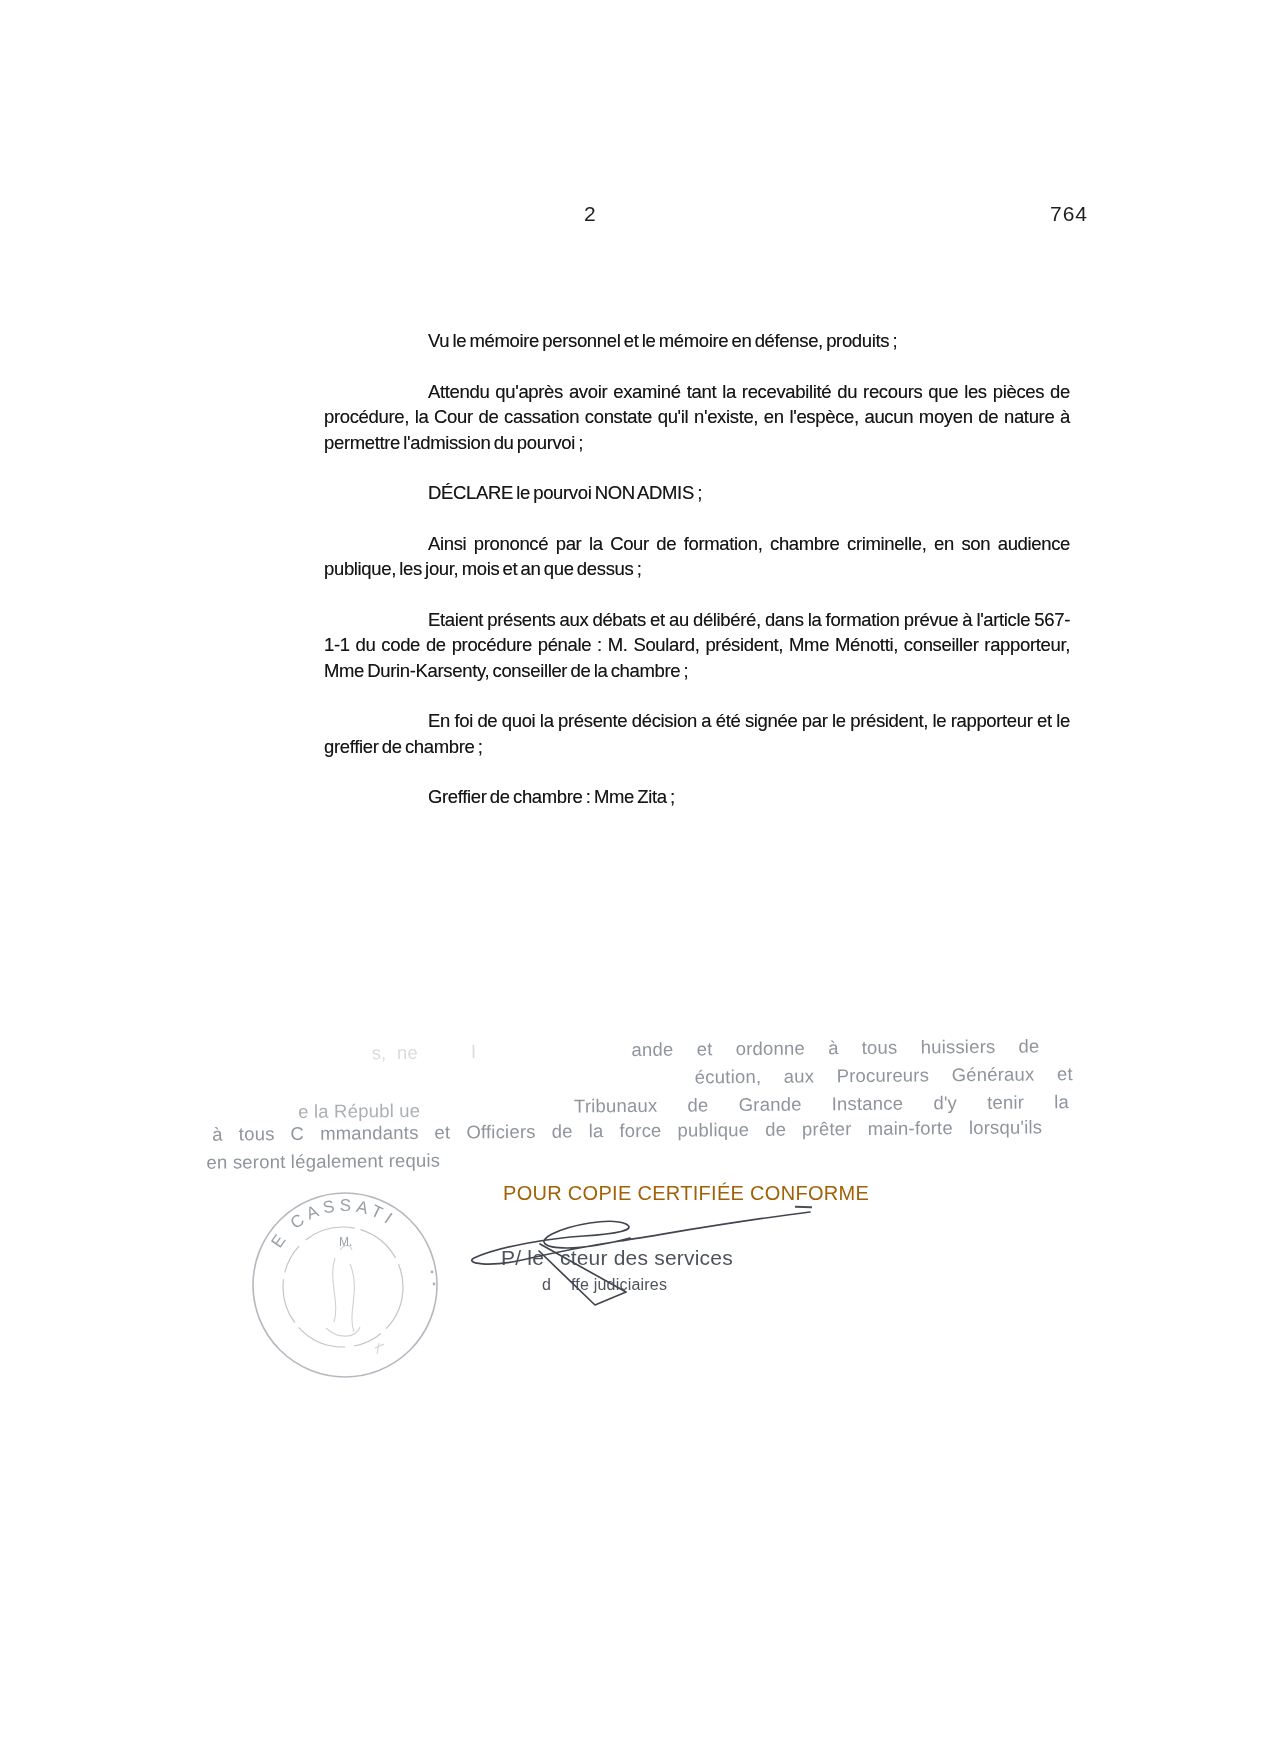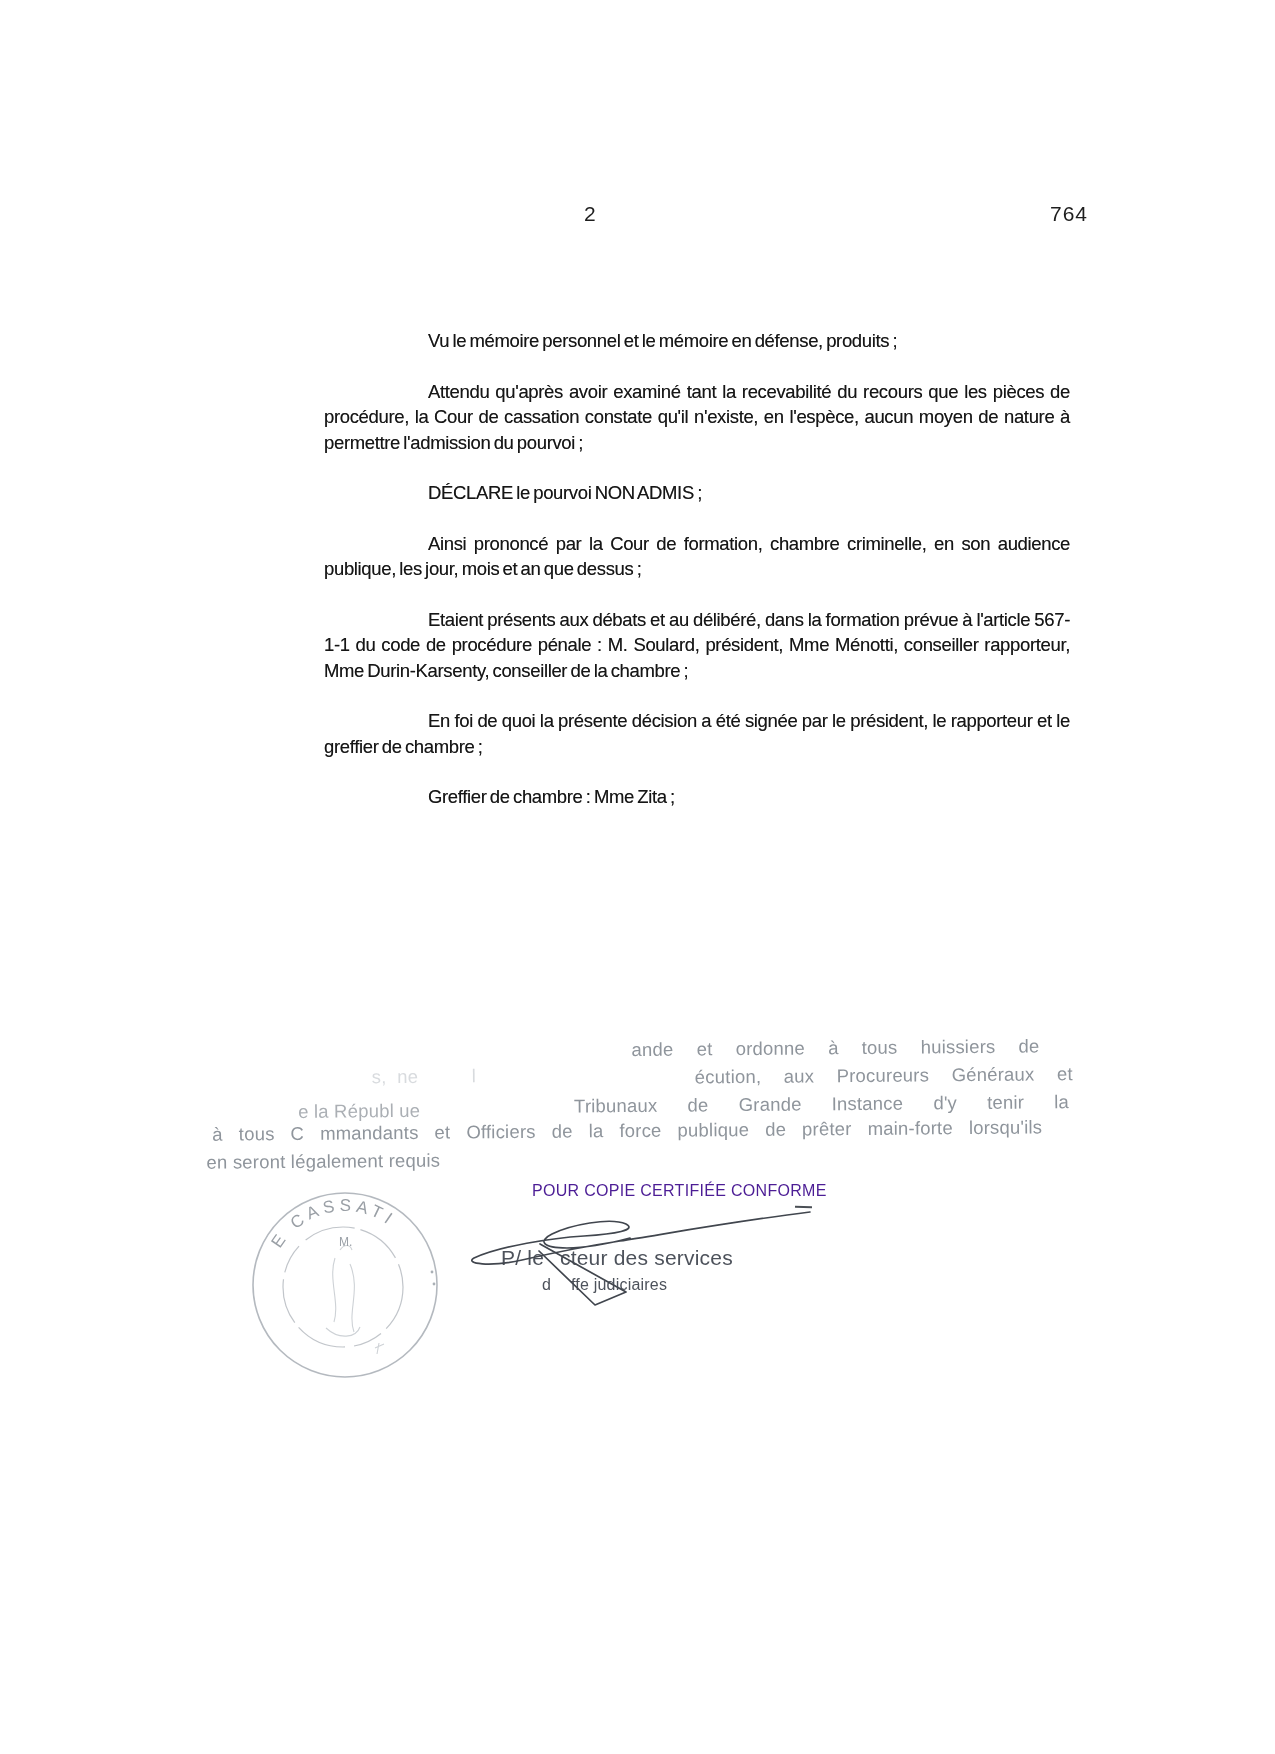--- a/index.html
+++ b/index.html
@@ -37,22 +37,22 @@
   .stamp-line{
     position:absolute;
     font-size:18.5px;line-height:22px;
     color:#8f959c;letter-spacing:0.2px;white-space:pre;
   }
   .spread{display:block;text-align:justify;text-align-last:justify;white-space:normal;}
   .faint{color:#b9bec4;}
 
   
   .cert-title{
-    position:absolute;left:532px;top:1182px;
-    font-size:16px;letter-spacing:0.3px;color:#4c1d95;white-space:pre;
+    position:absolute;left:503px;top:1182px;
+    font-size:20px;letter-spacing:0.3px;color:#a16207;white-space:pre;
   }
   .m-underline{position:absolute;left:795px;top:1206px;width:17px;height:2px;
     background:#4a4f55;transform:rotate(2deg);}
   .sig-text{position:absolute;font-size:21px;color:#4d525b;letter-spacing:0.2px;white-space:pre;}
   .sig-l1a{left:501px;top:1246px;}
   .sig-l1b{left:560px;top:1246px;}
   .sig-l2a{left:542px;top:1276px;font-size:16px;}
   .sig-l2b{left:571px;top:1276px;font-size:16px;}
 
   svg{position:absolute;overflow:visible;}
@@ -72,21 +72,21 @@
     <p>Attendu qu'après avoir examiné tant la recevabilité du recours que les pièces de procédure, la Cour de cassation constate qu'il n'existe, en l'espèce, aucun moyen de nature à permettre l'admission du pourvoi ;</p>
     <p>DÉCLARE le pourvoi NON ADMIS ;</p>
     <p>Ainsi prononcé par la Cour de formation, chambre criminelle, en son audience publique, les jour, mois et an que dessus ;</p>
     <p>Etaient présents aux débats et au délibéré, dans la formation prévue à l'article 567-1-1 du code de procédure pénale : M. Soulard, président, Mme Ménotti, conseiller rapporteur, Mme Durin-Karsenty, conseiller de la chambre ;</p>
     <p>En foi de quoi la présente décision a été signée par le président, le rapporteur et le greffier de chambre ;</p>
     <p>Greffier de chambre : Mme Zita ;</p>
   </div>
 
   <div class="exec-stamp">
     <span class="stamp-line spread" style="left:632px;top:1041px;width:408px;">ande et ordonne à tous huissiers de</span>
-    <span class="stamp-line faint" style="left:372px;top:1066px;opacity:.55;">s,  ne          l</span>
+    <span class="stamp-line faint" style="left:372px;top:1042px;opacity:.55;">s,  ne          l</span>
     <span class="stamp-line spread" style="left:695px;top:1069px;width:378px;">écution, aux Procureurs Généraux et</span>
     <span class="stamp-line" style="left:298px;top:1100px;opacity:.75;">e la Républ ue</span>
     <span class="stamp-line spread" style="left:574px;top:1097px;width:495px;">Tribunaux de Grande Instance d'y tenir la</span>
     <span class="stamp-line spread" style="left:212px;top:1122px;width:830px;">à tous C mmandants et Officiers de la force publique de prêter main-forte lorsqu'ils</span>
     <span class="stamp-line" style="left:206px;top:1150px;">en seront légalement requis</span>
   </div>
 
   <div class="cert-title">POUR COPIE CERTIFIÉE CONFORME</div>
   <div class="m-underline"></div>
 

